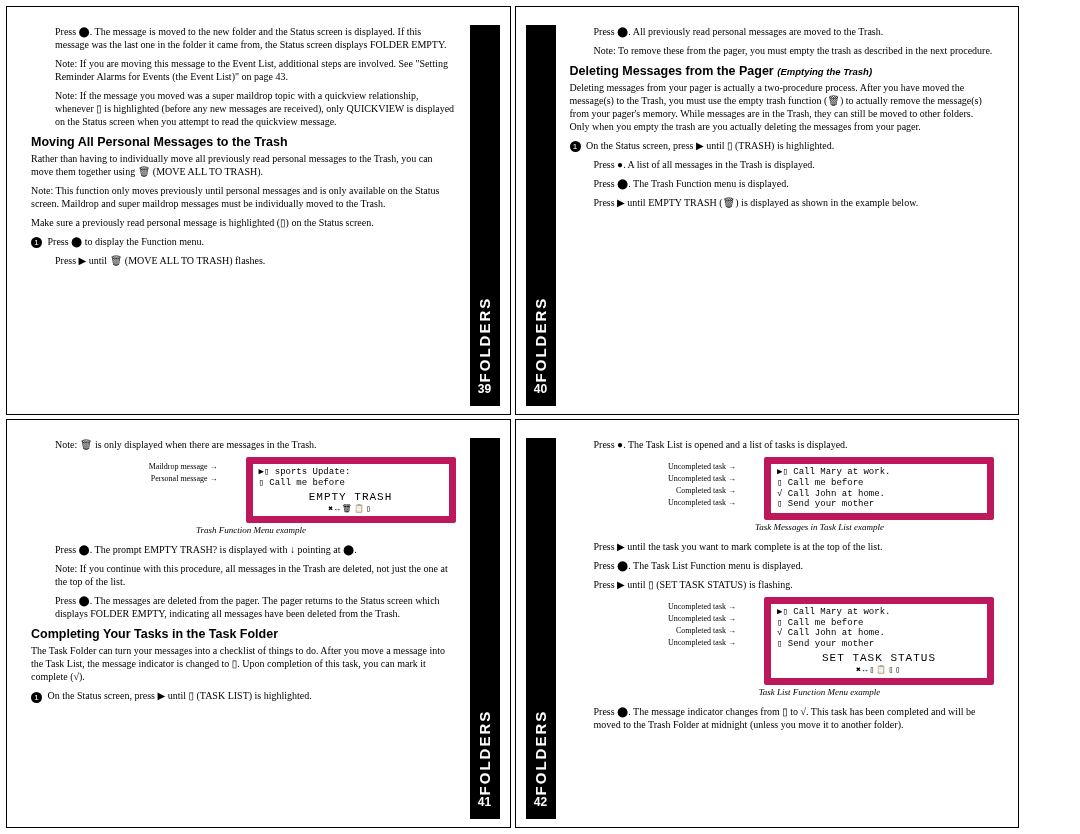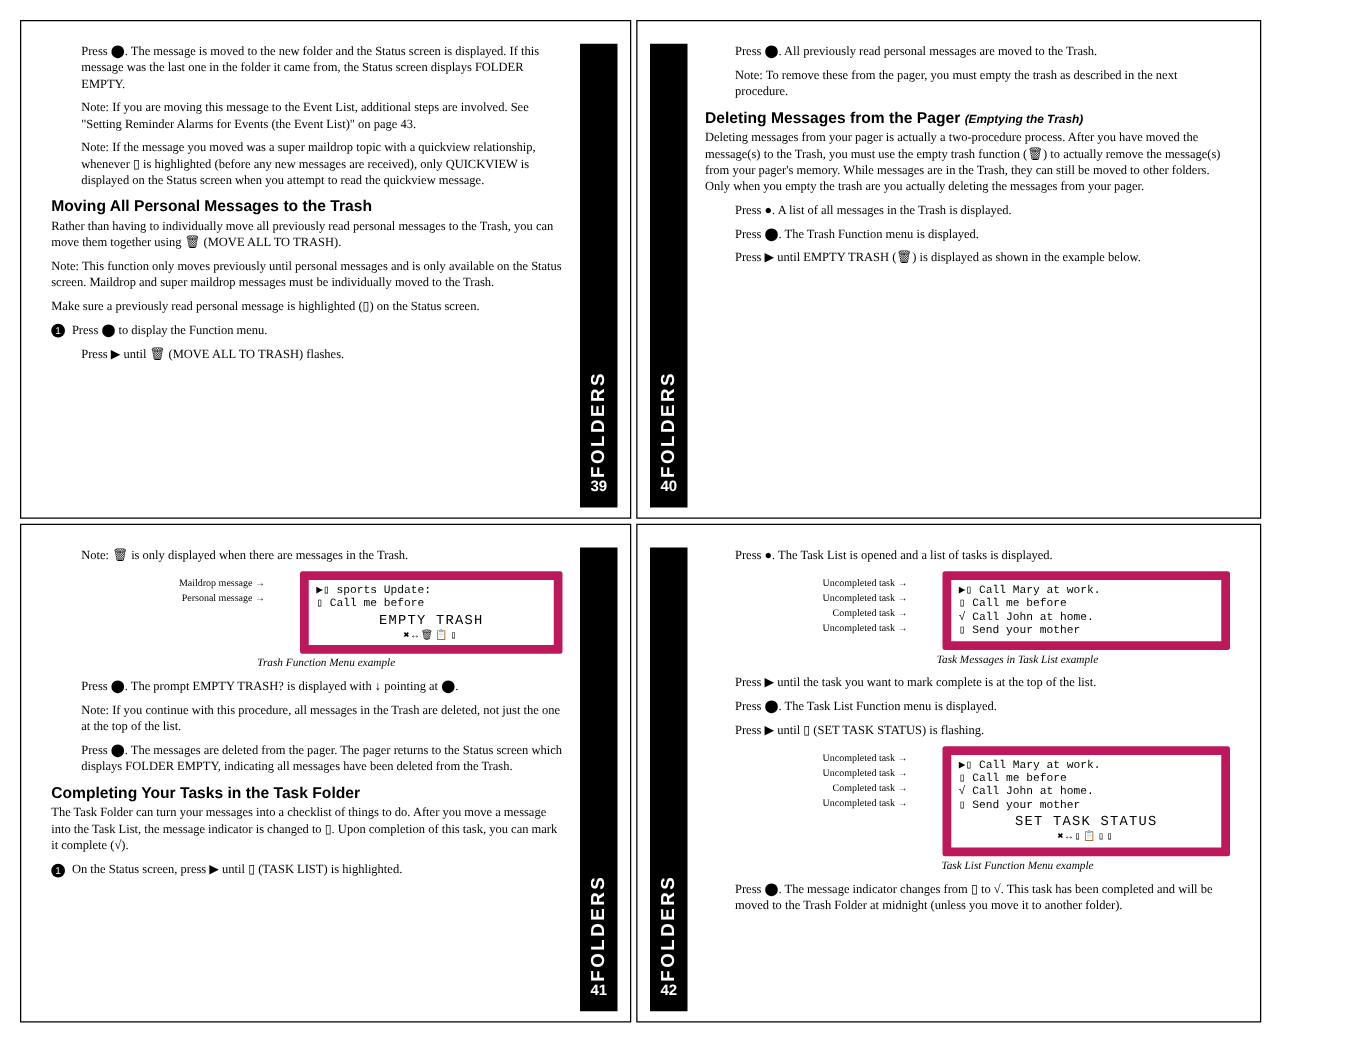--- a/index.html
+++ b/index.html
@@ -13,21 +13,21 @@
     height: 834px;
     overflow: hidden;
   }
   .spread {
     display: grid;
     grid-template-columns: 1fr 1fr;
     grid-template-rows: 1fr 1fr;
     width: 1025px;
     height: 834px;
     gap: 4px;
-    padding: 16px;
+    padding: 6px;
   }
   .page {
     border: 1px solid #000;
     position: relative;
     display: flex;
     flex-direction: row;
     padding: 18px 10px 8px 10px;
   }
   .page.right { flex-direction: row; }
   .page.left { flex-direction: row; }
@@ -155,20 +155,21 @@
   <div class="page right">
     <div class="tab">
       <div class="tab-label">FOLDERS</div>
       <div class="tab-page">40</div>
     </div>
     <div class="content">
       <p class="indent">Press ⬤. All previously read personal messages are moved to the Trash.</p>
       <p class="indent">Note: To remove these from the pager, you must empty the trash as described in the next procedure.</p>
       <h2><span>Deleting Messages from the Pager</span> <span class="sub">(Emptying the Trash)</span></h2>
       <p>Deleting messages from your pager is actually a two-procedure process. After you have moved the message(s) to the Trash, you must use the empty trash function (🗑) to actually remove the message(s) from your pager's memory. While messages are in the Trash, they can still be moved to other folders. Only when you empty the trash are you actually deleting the messages from your pager.</p>
+      <p><span class="bullet-n">1</span> <span>On the Status screen, press ▶ until ▯ (TRASH) is highlighted.</span></p>
       <p class="indent">Press ●. A list of all messages in the Trash is displayed.</p>
       <p class="indent">Press ⬤. The Trash Function menu is displayed.</p>
       <p class="indent">Press ▶ until EMPTY TRASH (🗑) is displayed as shown in the example below.</p>
     </div>
   </div>
 
   <div class="page left">
     <div class="content">
       <p class="indent">Note: 🗑 is only displayed when there are messages in the Trash.</p>
 

